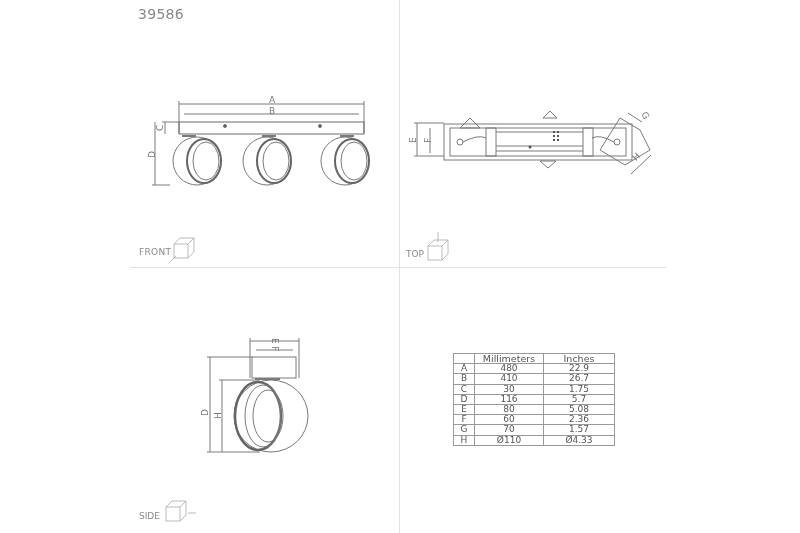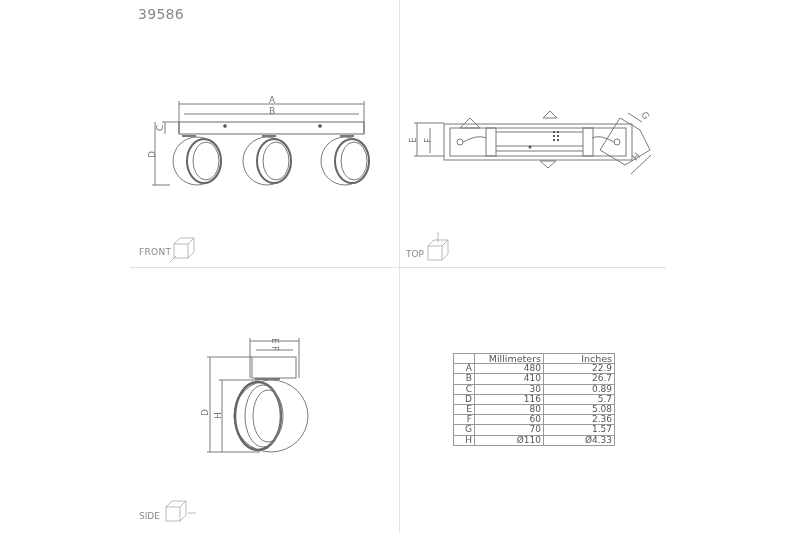--- a/index.html
+++ b/index.html
@@ -4,21 +4,21 @@
 <style>
   html,body{margin:0;padding:0;background:#fff;}
   body{width:800px;height:533px;position:relative;overflow:hidden;font-family:"DejaVu Sans",sans-serif;color:#666;}
   .abs{position:absolute;}
   .product-code{left:138px;top:6px;font-size:14px;color:#888;letter-spacing:0.3px;}
   .vdivider{left:399px;top:0;width:1px;height:533px;background:#e2e2e2;}
   .hdivider{left:130px;top:267px;width:536px;height:1px;background:#e2e2e2;}
   .view-label{font-size:9px;color:#8a8a8a;letter-spacing:0.3px;}
   svg{position:absolute;left:0;top:0;}
   .dim-table{position:absolute;left:453px;top:353px;border-collapse:collapse;font-size:9px;color:#555;}
-  .dim-table td,.dim-table th{border:1px solid #999;padding:0 2px;height:9.2px;line-height:9px;text-align:right;font-weight:normal;}
+  .dim-table td,.dim-table th{border:1px solid #999;padding:0 2px;height:9.2px;line-height:9px;text-align:center;font-weight:normal;}
   .dim-table th{font-size:9.5px;}
   .dim-table .c0{width:16px;}
   .dim-table .c1{width:64px;}
   .dim-table .c2{width:66px;}
   .dim-table .blank{border-top:1px solid #999;border-left:1px solid #999;}
 </style>
 </head>
 <body>
 
 <div class="abs product-code">39586</div>
@@ -171,21 +171,21 @@
         <td>22.9</td>
       </tr>
   <tr>
         <td>B</td>
         <td>410</td>
         <td>26.7</td>
       </tr>
   <tr>
         <td>C</td>
         <td>30</td>
-        <td>0.89</td>
+        <td>1.75</td>
       </tr>
   <tr>
         <td>D</td>
         <td>116</td>
         <td>5.7</td>
       </tr>
   <tr>
         <td>E</td>
         <td>80</td>
         <td>5.08</td>

